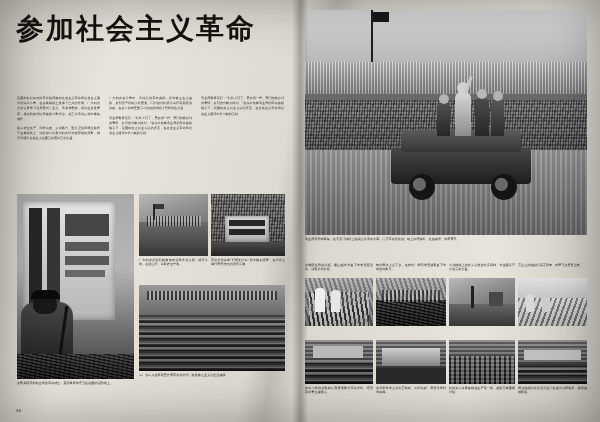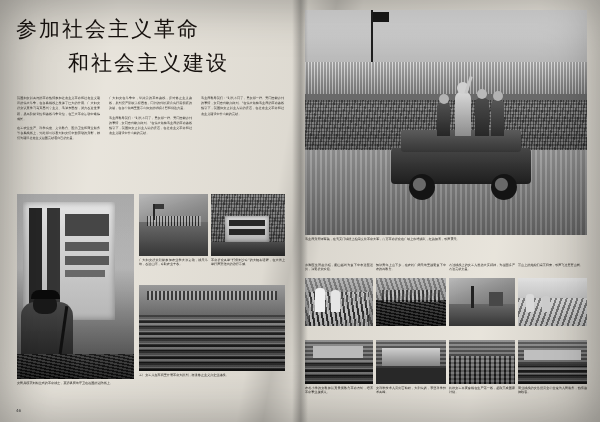--- a/index.html
+++ b/index.html
@@ -44,23 +44,23 @@
   
   .headline {
     position: absolute;
     left: 16px;
     top: 14px;
     width: 262px;
     z-index: 10;
   }
   .headline .line {
     font-family: "DejaVu Sans", sans-serif;
-    font-weight: normal;
+    font-weight: bold;
     color: #17120f;
-    font-size: 21px;
+    font-size: 28px;
     letter-spacing: 2px;
     line-height: 30px;
     white-space: nowrap;
   }
   .headline .line2 {
     padding-left: 52px;
     margin-top: 4px;
   }
 
   
@@ -169,21 +169,20 @@
     z-index: 20;
   }
 </style>
 </head>
 <body>
 
 <div class="page">
 
   <div class="headline">
     <div class="line">参加社会主义革命</div>
-    <div class="line line2">和社会主义建设</div>
   </div>
 
   <div class="bodytext">
     <div class="col">
       <p>我国妇女以高度的革命热情参加社会主义革命和社会主义建设的伟大斗争，在各条战线上发挥了巨大的作用。广大妇女群众认真学习马克思列宁主义、毛泽东思想，努力改造世界观，提高阶级觉悟和路线斗争觉悟，在三大革命运动中锻炼成长。</p>
       <p>在工农业生产、科学实验、文化教育、医药卫生和商业服务等各条战线上，到处都可以看到妇女们辛勤劳动的身影，她们为建设社会主义祖国贡献着自己的力量。</p>
     </div>
     <div class="col">
       <p>广大妇女在斗争中，坚持党的基本路线，反对修正主义路线，批判资产阶级法权思想，同旧的传统观念实行最彻底的决裂，在各个领域里显示出妇女的聪明才智和创造力量。</p>
       <p>毛主席教导我们：“时代不同了，男女都一样。男同志能办到的事情，女同志也能办得到。”在伟大领袖毛主席的革命路线指引下，我国妇女正以主人翁的姿态，在社会主义革命和社会主义建设中作出新的贡献。</p>

